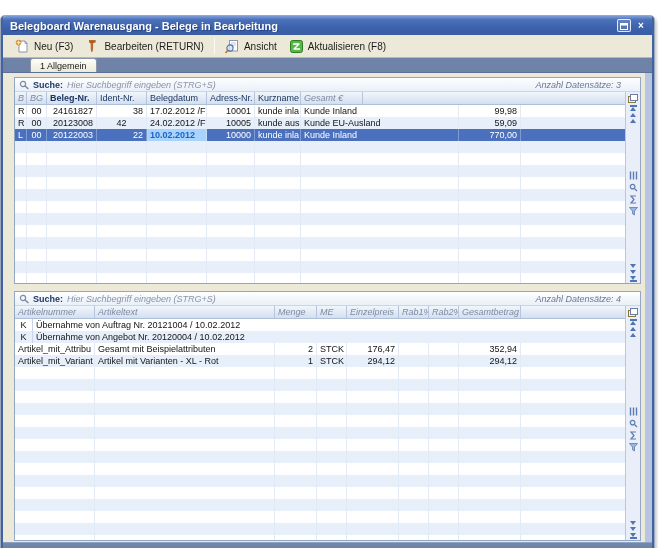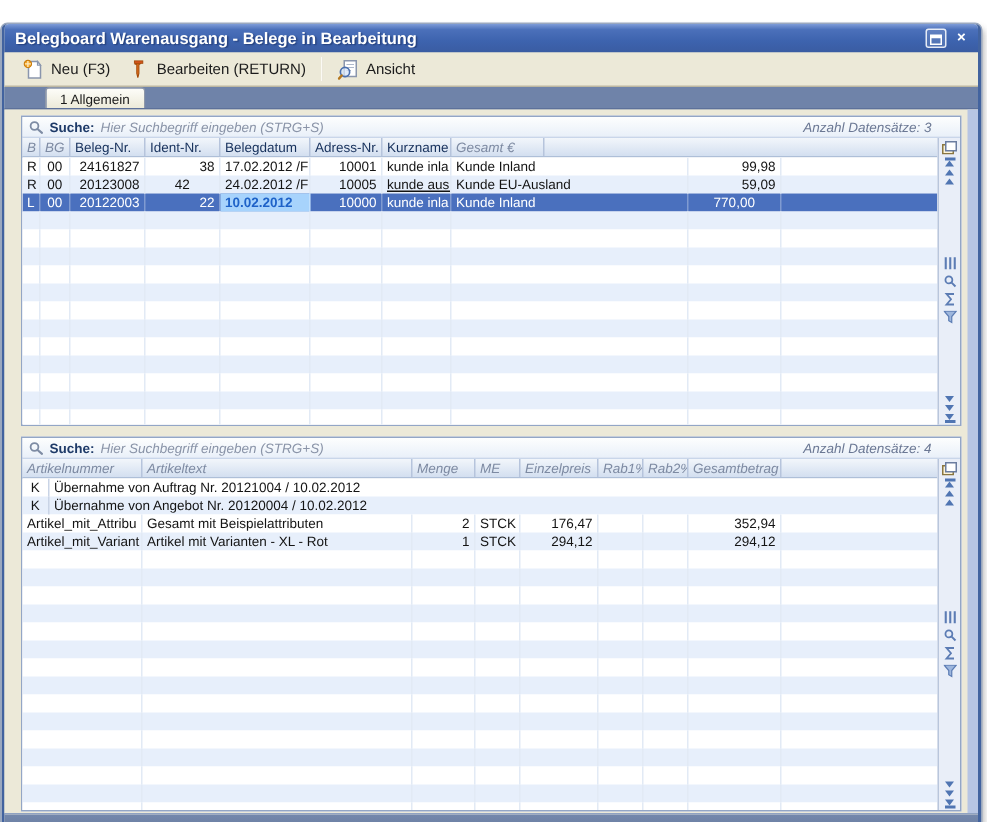--- a/index.html
+++ b/index.html
@@ -113,20 +113,27 @@
     <div class="tool-sep"></div>
     <div class="tool-btn">
       <svg class="tico" viewBox="0 0 15 15">
         <rect x="4.5" y="1.5" width="8" height="10.5" fill="#ffffff" stroke="#8a96ad" stroke-width="1"></rect>
         <path d="M6 4 H11 M6 6 H11 M6 8 H9" stroke="#aeb9cb" stroke-width="0.8"></path>
         <circle cx="5" cy="9" r="3.1" fill="rgba(214,228,248,.75)" stroke="#4a6fae" stroke-width="1.1"></circle>
         <path d="M2.8 11.3 L1 13.4" stroke="#b5781f" stroke-width="1.6" stroke-linecap="round"></path>
       </svg>
       <span>Ansicht</span>
     </div>
+    <div class="tool-btn">
+      <svg class="tico" viewBox="0 0 15 15">
+        <rect x="1.5" y="1.5" width="12" height="12" rx="2" fill="#57b847" stroke="#2e7d24" stroke-width="1"></rect>
+        <path d="M4 5 H10 L7.5 7.5 M11 10 H5 L7.5 7.5" fill="none" stroke="#ffffff" stroke-width="1.4" stroke-linejoin="round"></path>
+      </svg>
+      <span>Aktualisieren (F8)</span>
+    </div>
   </div>
 
   <div class="tabstrip">
     <div class="tab">1 Allgemein</div>
   </div>
 
   <div class="content">
     <div class="right-strip"></div>
 
     <div class="grid top">
@@ -137,21 +144,21 @@
         </svg>
         <span class="lbl">Suche:</span>
         <span class="ph">Hier Suchbegriff eingeben (STRG+S)</span>
         <span class="cnt">Anzahl Datensätze: 3</span>
       </div>
       <div class="g-main">
         <div class="g-left">
           <div class="g-head">
               <div class="g-hcell muted" style="width: 12px;">B</div>
               <div class="g-hcell muted" style="width: 20px;">BG</div>
-              <div class="g-hcell" style="width: 50px;">Beleg-Nr.</div>
+              <div class="g-hcell" style="width: 50px; font-weight: bold;">Beleg-Nr.</div>
               <div class="g-hcell" style="width: 50px;">Ident-Nr.</div>
               <div class="g-hcell" style="width: 60px;">Belegdatum</div>
               <div class="g-hcell" style="width: 48px;">Adress-Nr.</div>
               <div class="g-hcell" style="width: 46px;">Kurzname</div>
               <div class="g-hcell muted" style="width: 62px;">Gesamt €</div>
               <div class="g-hcell fill"></div>
             </div>
           <div class="g-body">
               <div class="g-row">
                 <div class="g-cell a-center" style="width: 12px;">R</div>
@@ -165,35 +172,35 @@
                 <div class="g-cell a-right" style="width: 62px;">99,98</div>
                 <div class="g-cell fill"></div>
               </div>
               <div class="g-row alt">
                 <div class="g-cell a-center" style="width: 12px;">R</div>
                 <div class="g-cell a-center" style="width: 20px;">00</div>
                 <div class="g-cell a-right" style="width: 50px;">20123008</div>
                 <div class="g-cell a-right" style="width: 50px; text-align: center;">42</div>
                 <div class="g-cell a-left" style="width: 60px;">24.02.2012 /Fr</div>
                 <div class="g-cell a-right" style="width: 48px;">10005</div>
-                <div class="g-cell a-left" style="width: 46px; text-decoration: underline;">kunde ausl</div>
+                <div class="g-cell a-left" style="width: 46px;">kunde ausl</div>
                 <div class="g-cell a-left" style="width: 158px;">Kunde EU-Ausland</div>
                 <div class="g-cell a-right" style="width: 62px;">59,09</div>
                 <div class="g-cell fill"></div>
               </div>
               <div class="g-row sel">
                 <div class="g-cell a-center" style="width: 12px;">L</div>
                 <div class="g-cell a-center" style="width: 20px;">00</div>
                 <div class="g-cell a-right" style="width: 50px;">20122003</div>
                 <div class="g-cell a-right" style="width: 50px;">22</div>
                 <div class="g-cell a-left focus" style="width: 60px;">10.02.2012</div>
                 <div class="g-cell a-right" style="width: 48px;">10000</div>
                 <div class="g-cell a-left" style="width: 46px;">kunde inla</div>
                 <div class="g-cell a-left" style="width: 158px;">Kunde Inland</div>
-                <div class="g-cell a-right" style="width: 62px; text-align: center;">770,00</div>
+                <div class="g-cell a-right" style="width: 62px;">770,00</div>
                 <div class="g-cell fill"></div>
               </div>
               <div class="g-row alt">
                 <div class="g-cell a-center" style="width: 12px;"></div>
                 <div class="g-cell a-center" style="width: 20px;"></div>
                 <div class="g-cell a-right" style="width: 50px;"></div>
                 <div class="g-cell a-right" style="width: 50px;"></div>
                 <div class="g-cell a-left" style="width: 60px;"></div>
                 <div class="g-cell a-right" style="width: 48px;"></div>
                 <div class="g-cell a-left" style="width: 46px;"></div>

